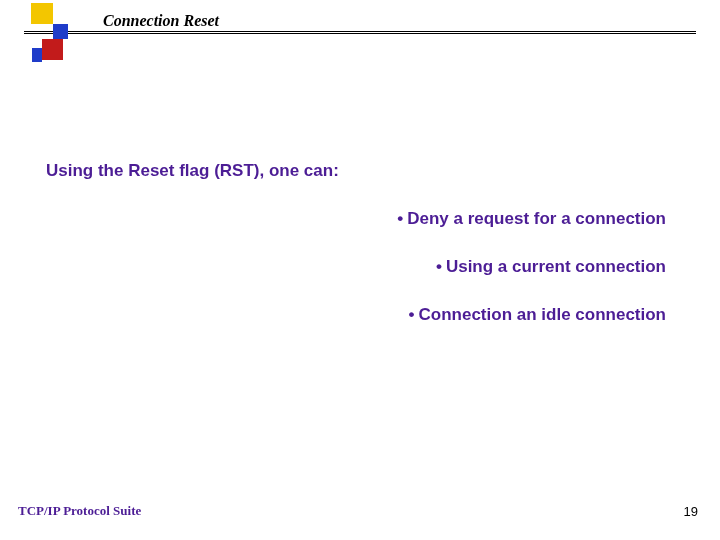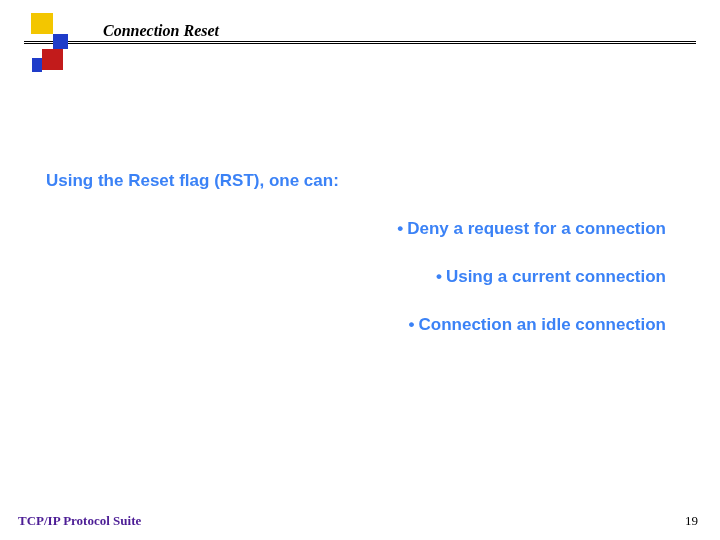--- a/index.html
+++ b/index.html
@@ -1,40 +1,40 @@
 <!DOCTYPE html>
 <html><head>
 <meta charset="utf-8">
 <style>
   * { margin: 0; padding: 0; box-sizing: border-box; }
   html, body { width: 720px; height: 540px; font-family: Verdana, Arial, sans-serif; background: #fff; overflow: hidden; }
-  .slide { position: relative; width: 720px; height: 529px; margin-top: 10px; }
+  .slide { position: relative; width: 720px; height: 529px; }
 
   
   .deco { position: absolute; left: 24px; top: 0; width: 60px; height: 80px; z-index: 1; }
   .sq-yellow { position: absolute; left: 7px; top: 3px; width: 22px; height: 21px; background: #f3c600; }
   .sq-blue-top { position: absolute; left: 29px; top: 24px; width: 15px; height: 15px; background: #1f3cc9; }
   .sq-red { position: absolute; left: 18px; top: 39px; width: 21px; height: 21px; background: #c21b1b; }
   .sq-blue-left { position: absolute; left: 8px; top: 48px; width: 10px; height: 14px; background: #1f3cc9; }
 
   
   .rule-outer { position: absolute; left: 24px; top: 31px; width: 672px; height: 3px; z-index: 0; }
   .rule-outer::before { content: ""; position: absolute; left: 0; right: 0; top: 0; height: 1px; background: #000; }
   .rule-outer::after  { content: ""; position: absolute; left: 0; right: 0; bottom: 0; height: 1px; background: #000; }
 
   .title { position: absolute; left: 103px; top: 12px; font-family: "Times New Roman", Times, serif; font-style: italic; font-weight: 700; font-size: 16px; color: #000; }
 
-  .body { position: absolute; left: 46px; top: 160px; width: 620px; color: #3b82f6; font-weight: 700; font-size: 17px; line-height: 1.3; }
+  .body { position: absolute; left: 46px; top: 160px; width: 620px; color: #4c1d95; font-weight: 700; font-size: 17px; line-height: 1.3; }
   .body p { margin-bottom: 26px; }
   .body ul { list-style: none; text-align: right; }
   .body li { margin-bottom: 26px; }
   .bullet-dot { margin-right: 4px; }
 
   .footer { position: absolute; left: 18px; bottom: 10px; font-family: "Times New Roman", Times, serif; font-weight: 700; font-size: 13px; color: #4c1d95; }
-  .pagenum { position: absolute; right: 22px; bottom: 10px; font-family: Liberation Serif, serif; font-size: 13px; color: #000; }
+  .pagenum { position: absolute; right: 22px; bottom: 10px; font-family: Liberation Sans, sans-serif; font-size: 13px; color: #000; }
 </style>
 </head>
 <body>
 
 <div class="slide">
 
   <div class="rule-outer"></div>
 
   <div class="deco">
     <div class="sq-yellow"></div>

